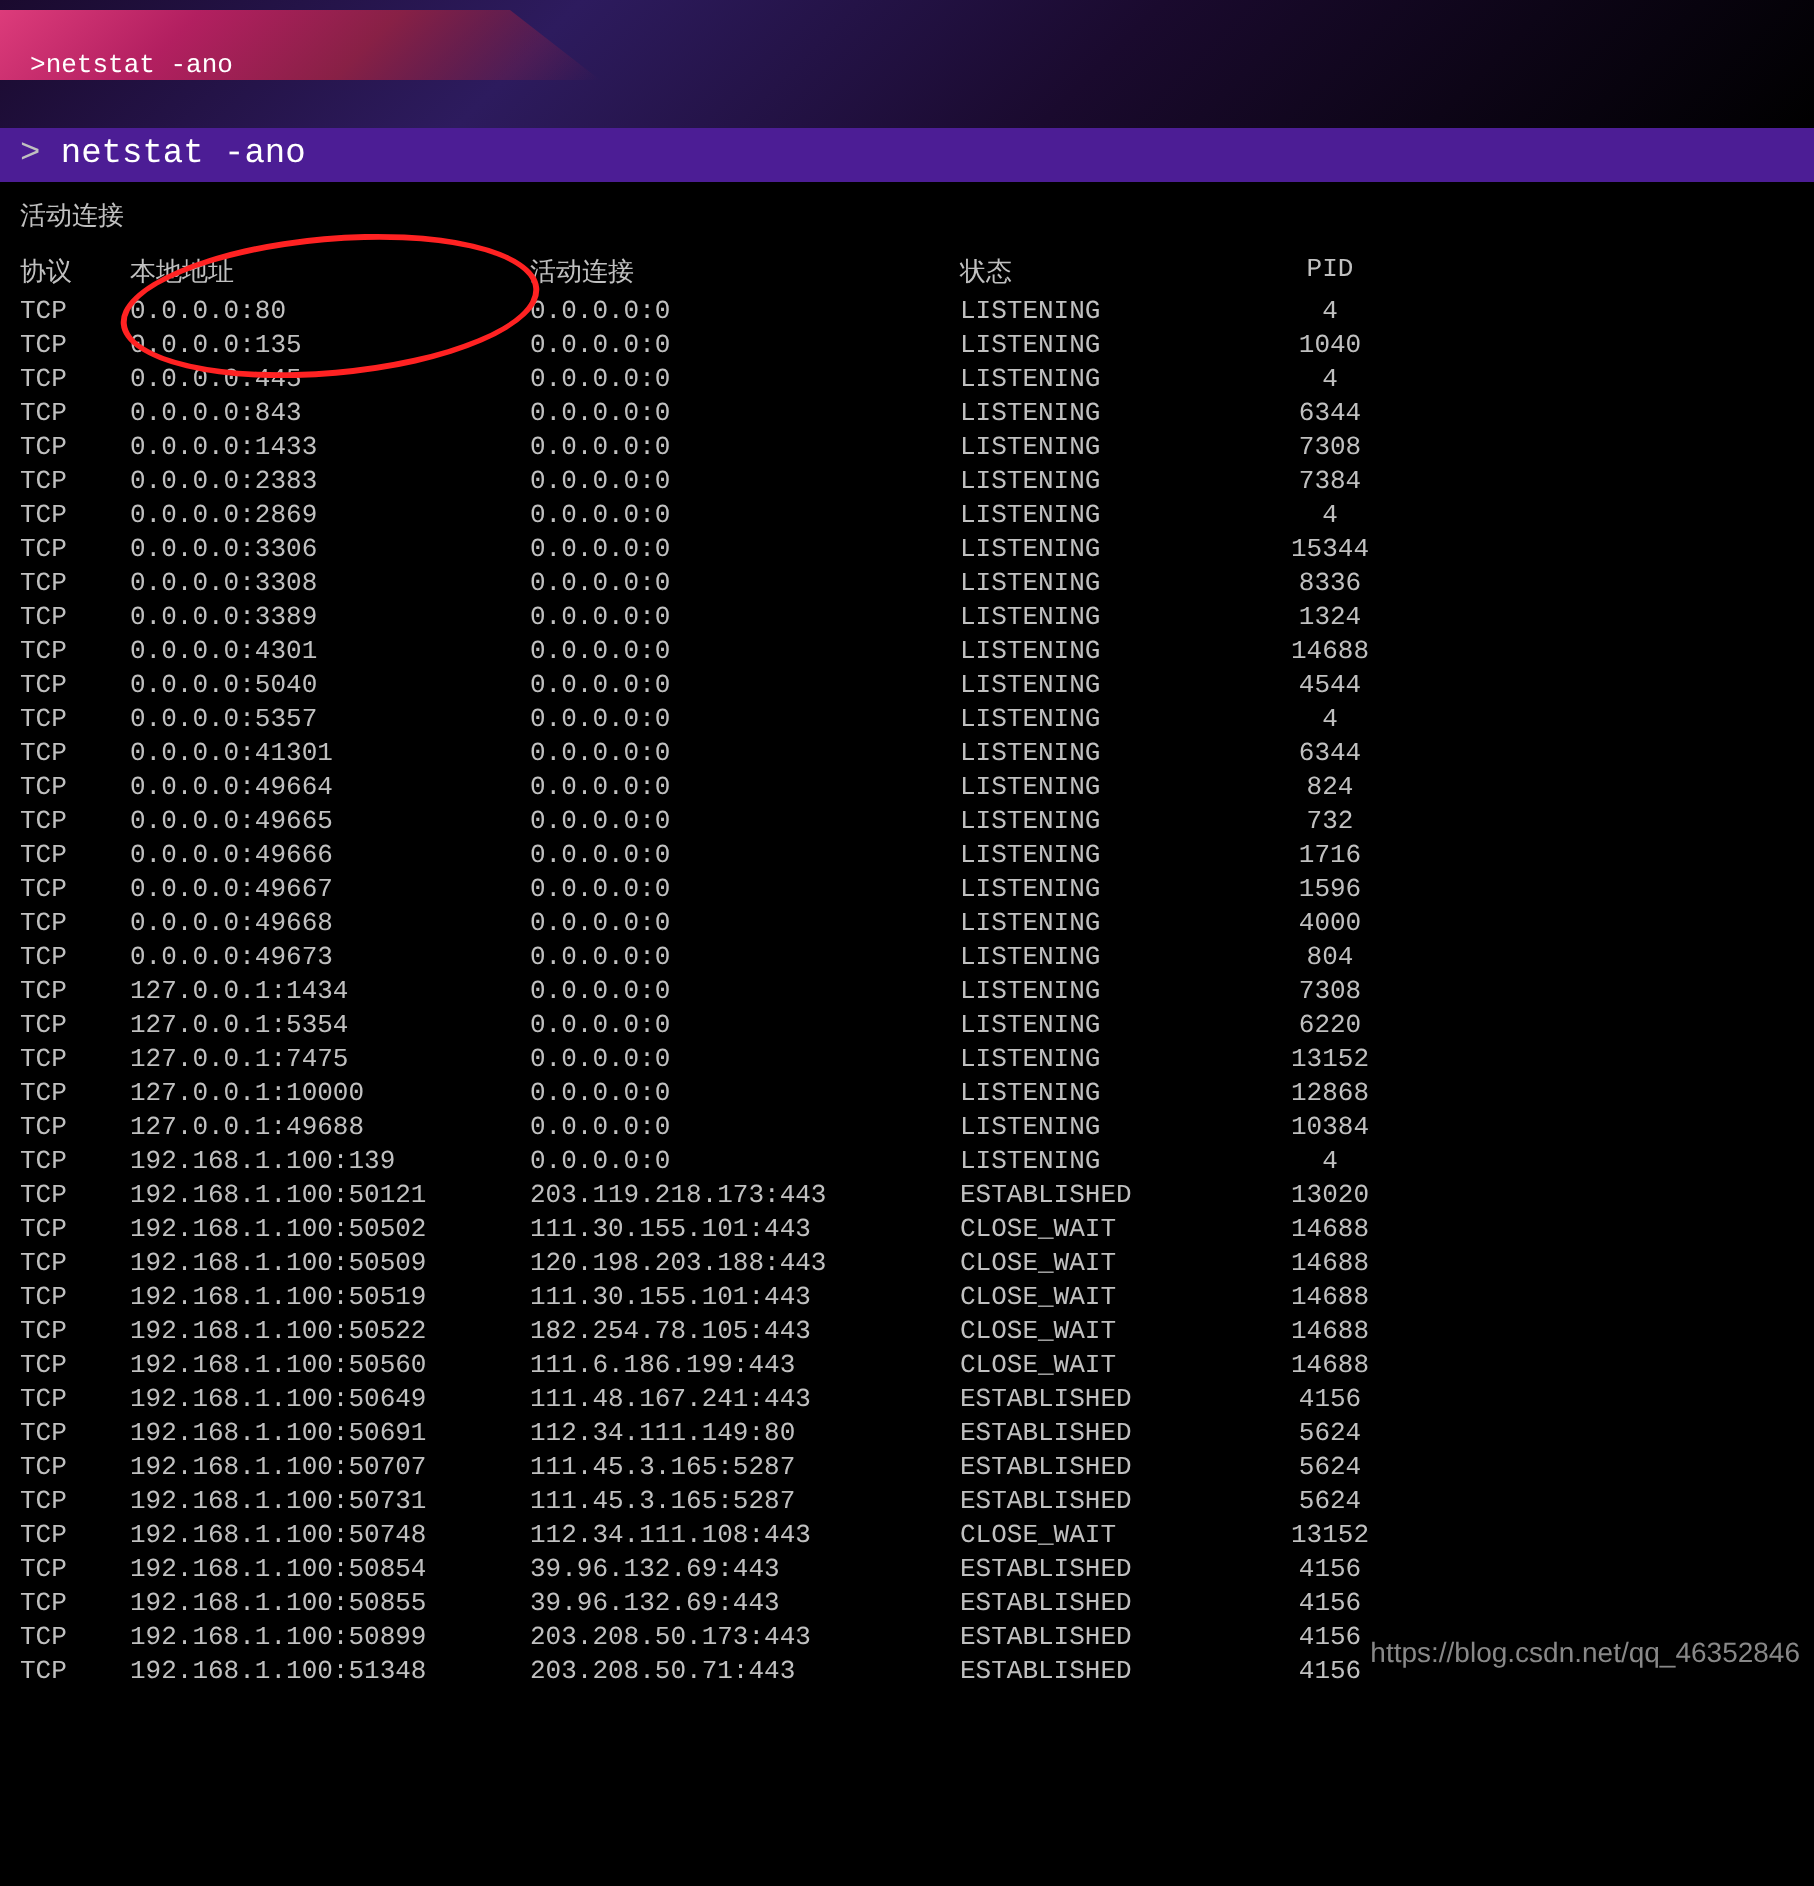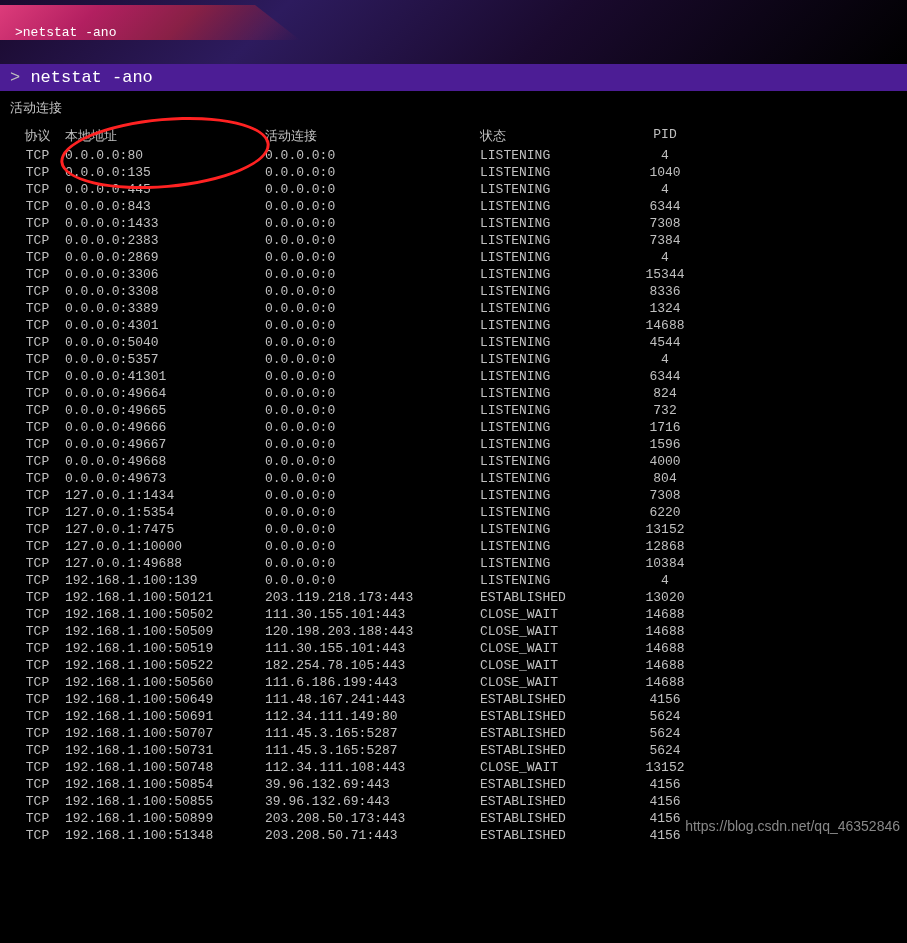--- a/index.html
+++ b/index.html
@@ -84,21 +84,21 @@
     }
 
     .table-row {
       display: flex;
       padding: 1px 10px;
       font-size: 13px;
       color: #c0c0c0;
       position: relative;
     }
 
-    .col-proto { width: 55px; flex-shrink: 0; text-align: center; }
+    .col-proto { width: 55px; flex-shrink: 0; }
     .col-local { width: 200px; flex-shrink: 0; }
     .col-foreign { width: 215px; flex-shrink: 0; }
     .col-state { width: 145px; flex-shrink: 0; }
     .col-pid { width: 80px; flex-shrink: 0; text-align: center; }
 
     .state-listening { color: #c0c0c0; }
     .state-established { color: #c0c0c0; }
     .state-close-wait { color: #c0c0c0; }
 
     .red-circle-overlay {

